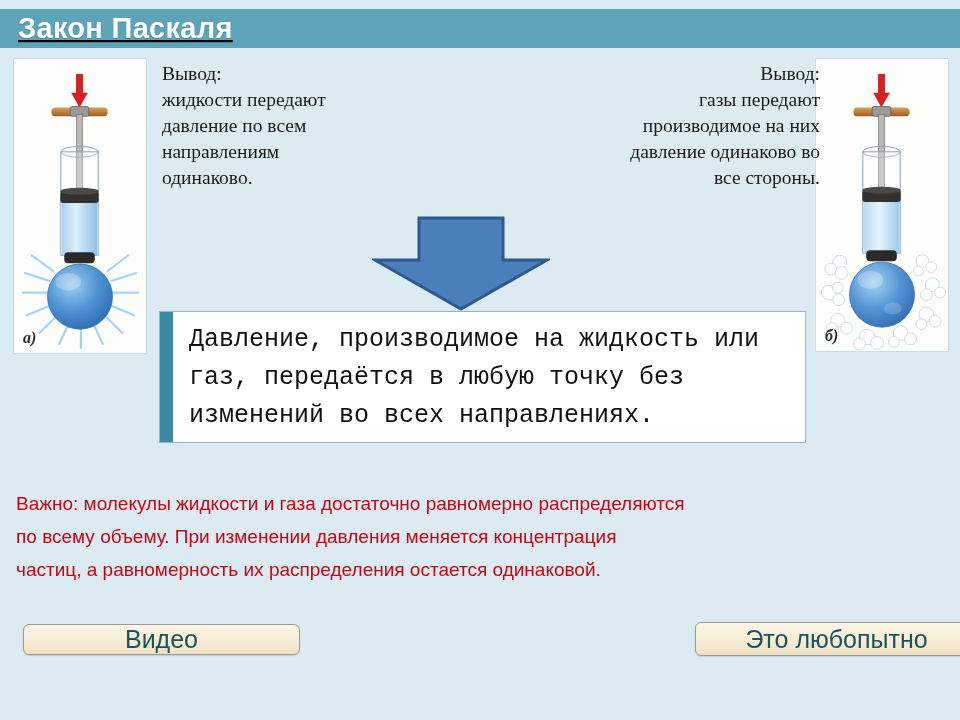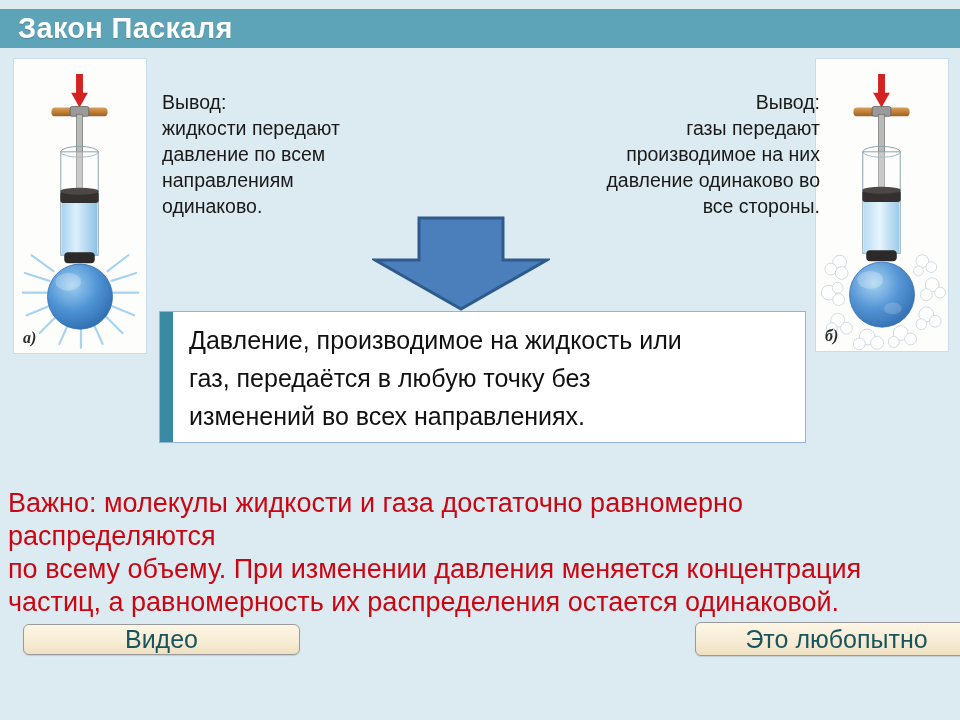--- a/index.html
+++ b/index.html
@@ -23,20 +23,21 @@
   
   .title-banner {
     position: absolute;
     left: 0;
     top: 9px;
     width: 960px;
     height: 39px;
     background: #5ea4b8;
     display: flex;
     align-items: center;
+    text-decoration: underline;
   }
   .title-text {
     color: #ffffff;
     font-family: "Liberation Sans", sans-serif;
     font-weight: bold;
     font-size: 29px;
     letter-spacing: 0.3px;
     padding-left: 18px;
     text-shadow: 0 1px 1px rgba(0,0,0,0.18);
     white-space: nowrap;
@@ -61,26 +62,25 @@
     font-style: italic;
     font-weight: bold;
     font-size: 16px;
     color: #2b2b2b;
   }
   .fig-svg { display: block; width: 100%; height: 100%; }
 
   
   .conclusion {
     position: absolute;
-    font-family: Liberation Sans, sans-serif;
+    font-family: Liberation Serif, serif;
     font-size: 19.5px;
     line-height: 26px;
     color: #1a1a1a;
     white-space: pre-line;
-    margin-top: 28px;
   }
   #concl-left  { left: 162px; top: 61px; width: 290px; text-align: left; }
   #concl-right { left: 500px; top: 61px; width: 320px; text-align: right; }
 
   
   .down-arrow {
     position: absolute;
     left: 372px;
     top: 216px;
     width: 178px;
@@ -101,37 +101,37 @@
     display: flex;
     align-items: stretch;
   }
   .statement-accent {
     width: 13px;
     background: #3b8aa4;
     flex: 0 0 13px;
   }
   .statement-text {
     flex: 1 1 auto;
-    font-family: Liberation Sans, sans-serif;
+    font-family: Liberation Mono, monospace;
     font-size: 25px;
     line-height: 38px;
     color: #111111;
     padding: 9px 10px 0 16px;
     white-space: pre-line;
     box-sizing: border-box;
   }
 
   
   .note {
     position: absolute;
-    left: 8px;
+    left: 16px;
     top: 487px;
     width: 944px;
     font-family: "Liberation Sans", sans-serif;
-    font-size: 27px;
+    font-size: 19px;
     line-height: 33px;
     color: #cc0512;
     white-space: pre-line;
   }
 
   
   .slide-button {
     position: absolute;
     background: linear-gradient(to bottom, #fdf6e6 0%, #f7ecd5 55%, #efe0c2 100%);
     border: 1px solid #9a9a9a;

